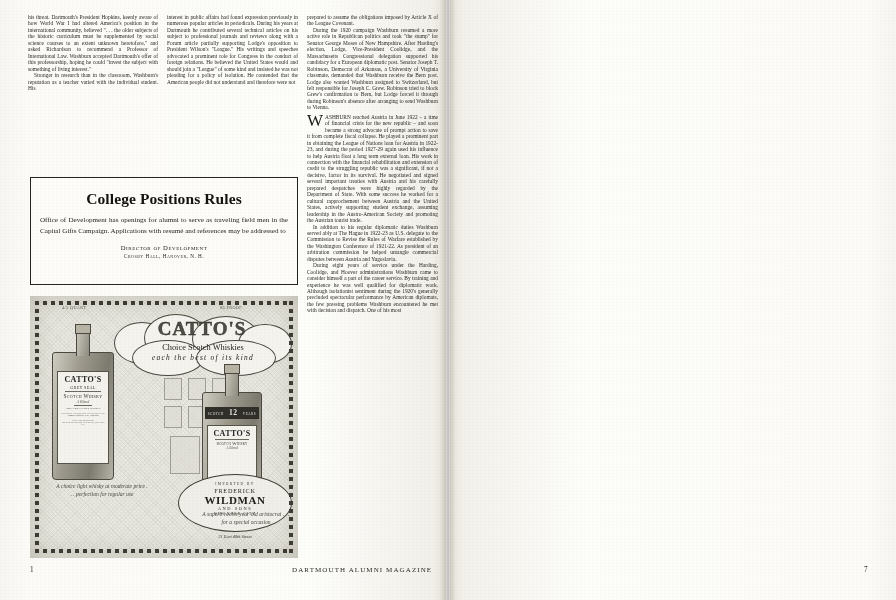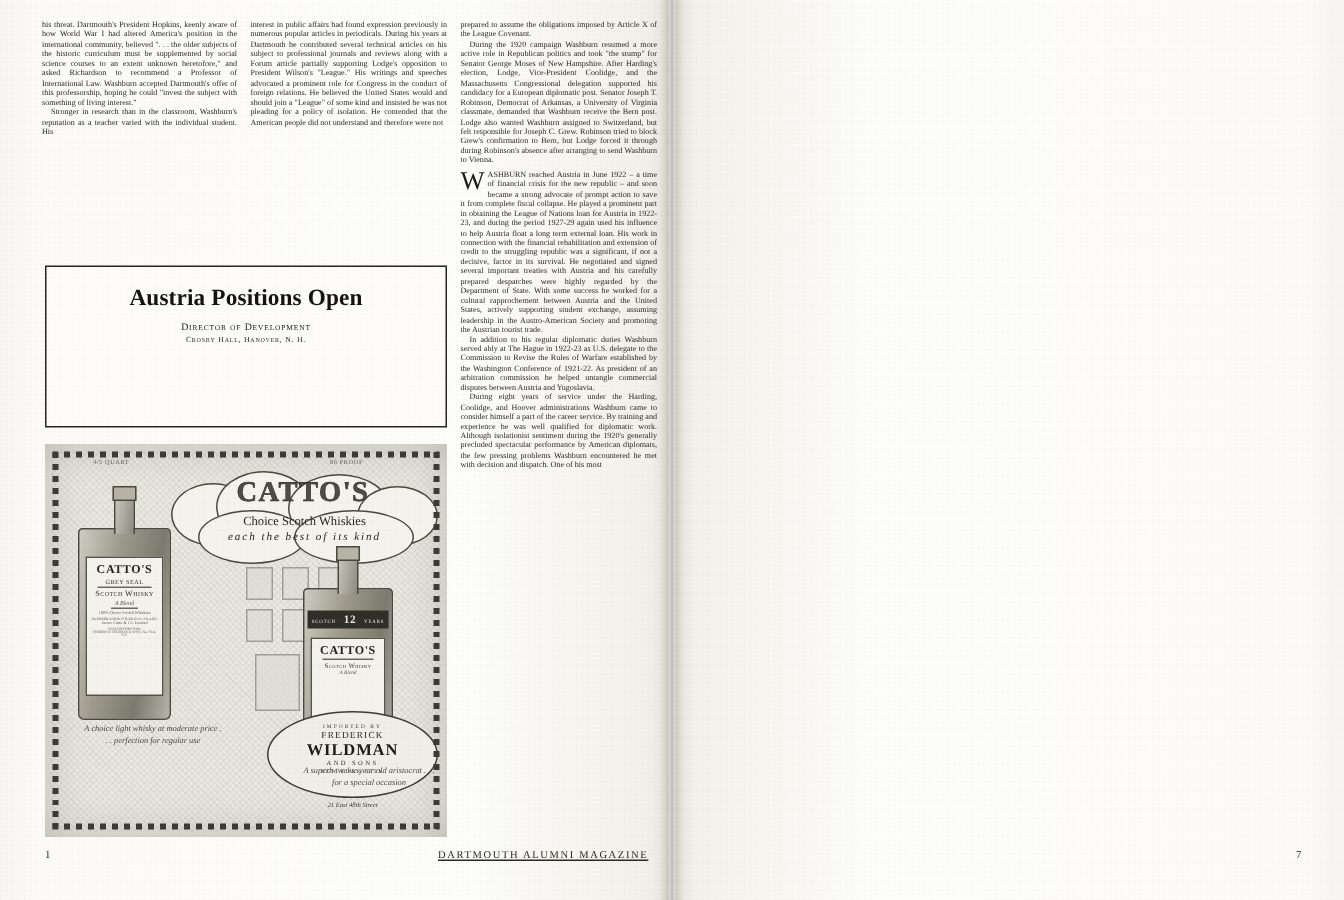--- a/index.html
+++ b/index.html
@@ -145,21 +145,22 @@
 
     <div class="col" id="lcol3">
       <p class="first">prepared to assume the obligations imposed by Article X of the League Covenant.</p>
       <p>During the 1920 campaign Washburn resumed a more active role in Republican politics and took "the stump" for Senator George Moses of New Hampshire. After Harding's election, Lodge, Vice-President Coolidge, and the Massachusetts Congressional delegation supported his candidacy for a European diplomatic post. Senator Joseph T. Robinson, Democrat of Arkansas, a University of Virginia classmate, demanded that Washburn receive the Bern post. Lodge also wanted Washburn assigned to Switzerland, but felt responsible for Joseph C. Grew. Robinson tried to block Grew's confirmation to Bern, but Lodge forced it through during Robinson's absence after arranging to send Washburn to Vienna.</p>
       <p class="dropcap" style="text-indent:0;margin-top:3px">WASHBURN reached Austria in June 1922 – a time of financial crisis for the new republic – and soon became a strong advocate of prompt action to save it from complete fiscal collapse. He played a prominent part in obtaining the League of Nations loan for Austria in 1922-23, and during the period 1927-29 again used his influence to help Austria float a long term external loan. His work in connection with the financial rehabilitation and extension of credit to the struggling republic was a significant, if not a decisive, factor in its survival. He negotiated and signed several important treaties with Austria and his carefully prepared despatches were highly regarded by the Department of State. With some success he worked for a cultural rapprochement between Austria and the United States, actively supporting student exchange, assuming leadership in the Austro-American Society and promoting the Austrian tourist trade.</p>
       <p>In addition to his regular diplomatic duties Washburn served ably at The Hague in 1922-23 as U.S. delegate to the Commission to Revise the Rules of Warfare established by the Washington Conference of 1921-22. As president of an arbitration commission he helped untangle commercial disputes between Austria and Yugoslavia.</p>
       <p>During eight years of service under the Harding, Coolidge, and Hoover administrations Washburn came to consider himself a part of the career service. By training and experience he was well qualified for diplomatic work. Although isolationist sentiment during the 1920's generally precluded spectacular performance by American diplomats, the few pressing problems Washburn encountered he met with decision and dispatch. One of his most</p>
     </div>
 
     <div class="ad-positions">
-      <div class="hdl">Austria Positions Open</div>
+      <div class="hdl">College Positions Rules</div>
+      <div class="body">Office of Development has openings for alumni to serve as traveling field men in the Capital Gifts Campaign. Applications with resumé and references may be addressed to</div>
       <div class="sig1">Director of Development</div>
       <div class="sig2">Crosby Hall, Hanover, N. H.</div>
     </div>
 
     <div class="ad-cattos">
       <div class="tex"></div>
 
       <div class="cat-quart">4/5 QUART</div>
       <div class="cat-proof">86 PROOF</div>
 
@@ -229,21 +230,21 @@
       </div>
       <div class="wild-addr">21 East 48th Street</div>
 
       <div class="cat-copy" id="catCopyL">A choice light whisky at moderate price . . . perfection for regular use</div>
       <div class="cat-copy" id="catCopyR">A superb twelve year old aristocrat . . . for a special occasion</div>
 
       <div class="deckle"></div>
     </div>
 
     <div class="folio" style="left:30px;top:566px;">1</div>
-    <div class="runhead" style="left:292px;top:566px;text-decoration:underline;">DARTMOUTH ALUMNI MAGAZINE</div>
+    <div class="runhead" style="left:292px;top:566px;">DARTMOUTH ALUMNI MAGAZINE</div>
   </div>
 
   <div class="page page-right">
 
     <div class="folio" style="left:414px;top:566px;">7</div>
   </div>
 
   <div class="gutter"></div>
   <div class="grain"></div>
 </div>

